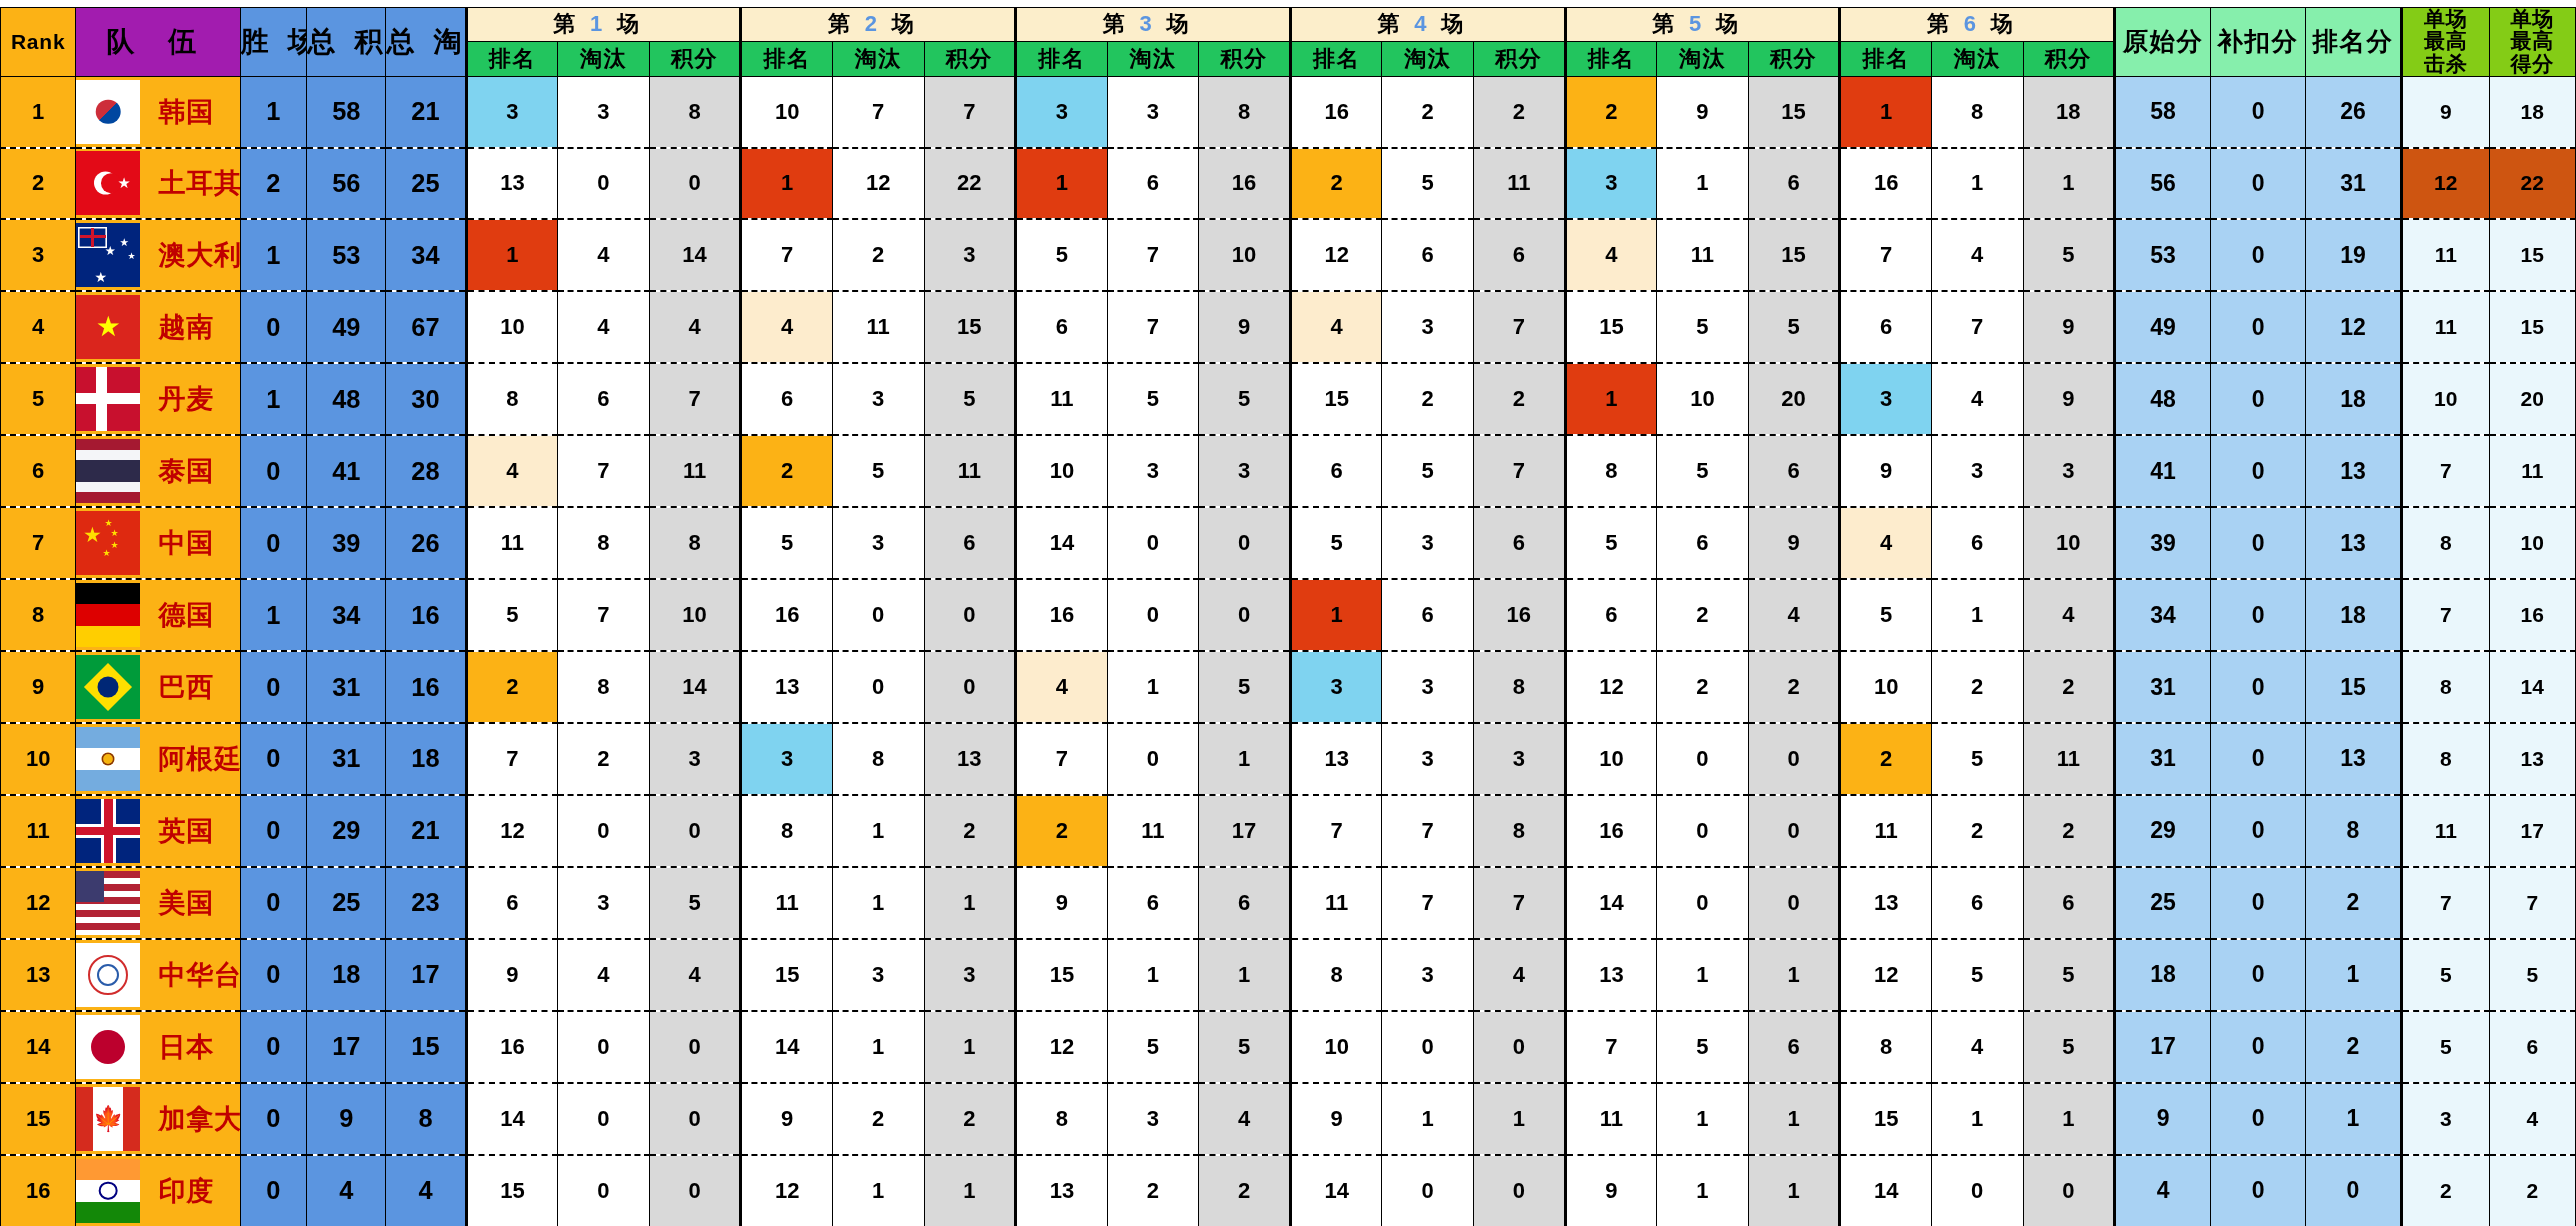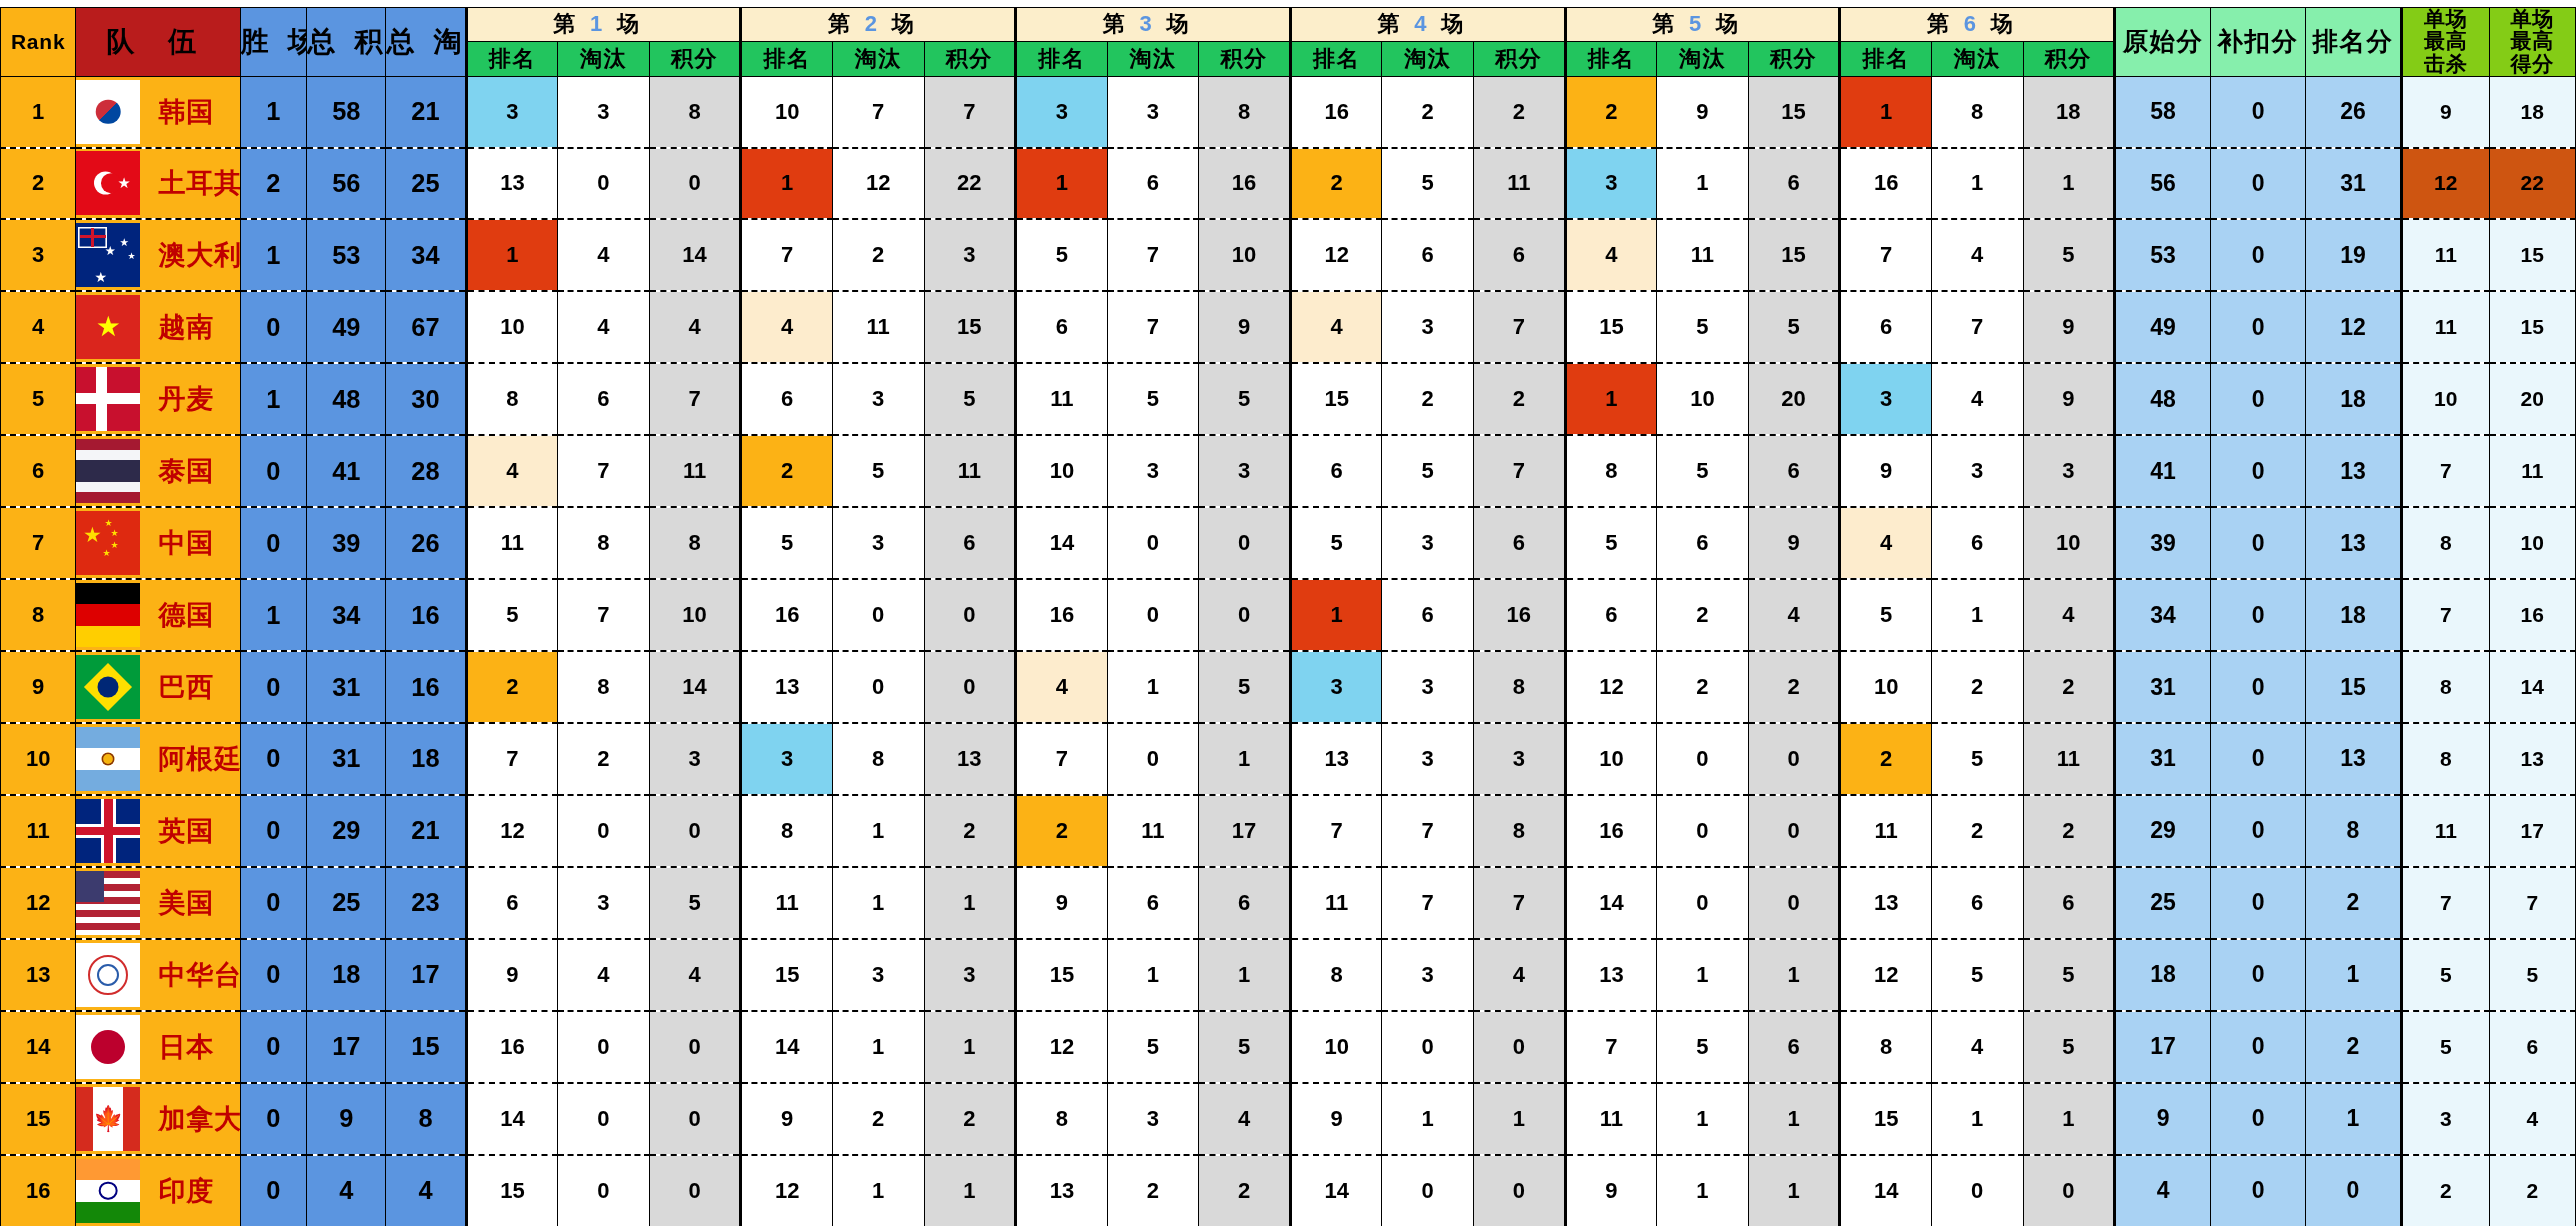--- a/index.html
+++ b/index.html
@@ -35,21 +35,21 @@
     white-space: nowrap;
   }
 
   
   th.h-rank {
     background: #fcb215;
     font-size: 21px;
     letter-spacing: 0.8px;
   }
   th.h-team {
-    background: #b91c1c;
+    background: #a21caf;
     font-size: 28px;
     letter-spacing: 13px;
     padding-left: 13px;
   }
   th.h-blue {
     background: #5b95e0;
     font-size: 28px;
     letter-spacing: 5.7px;
     padding-left: 5.7px;
   }

